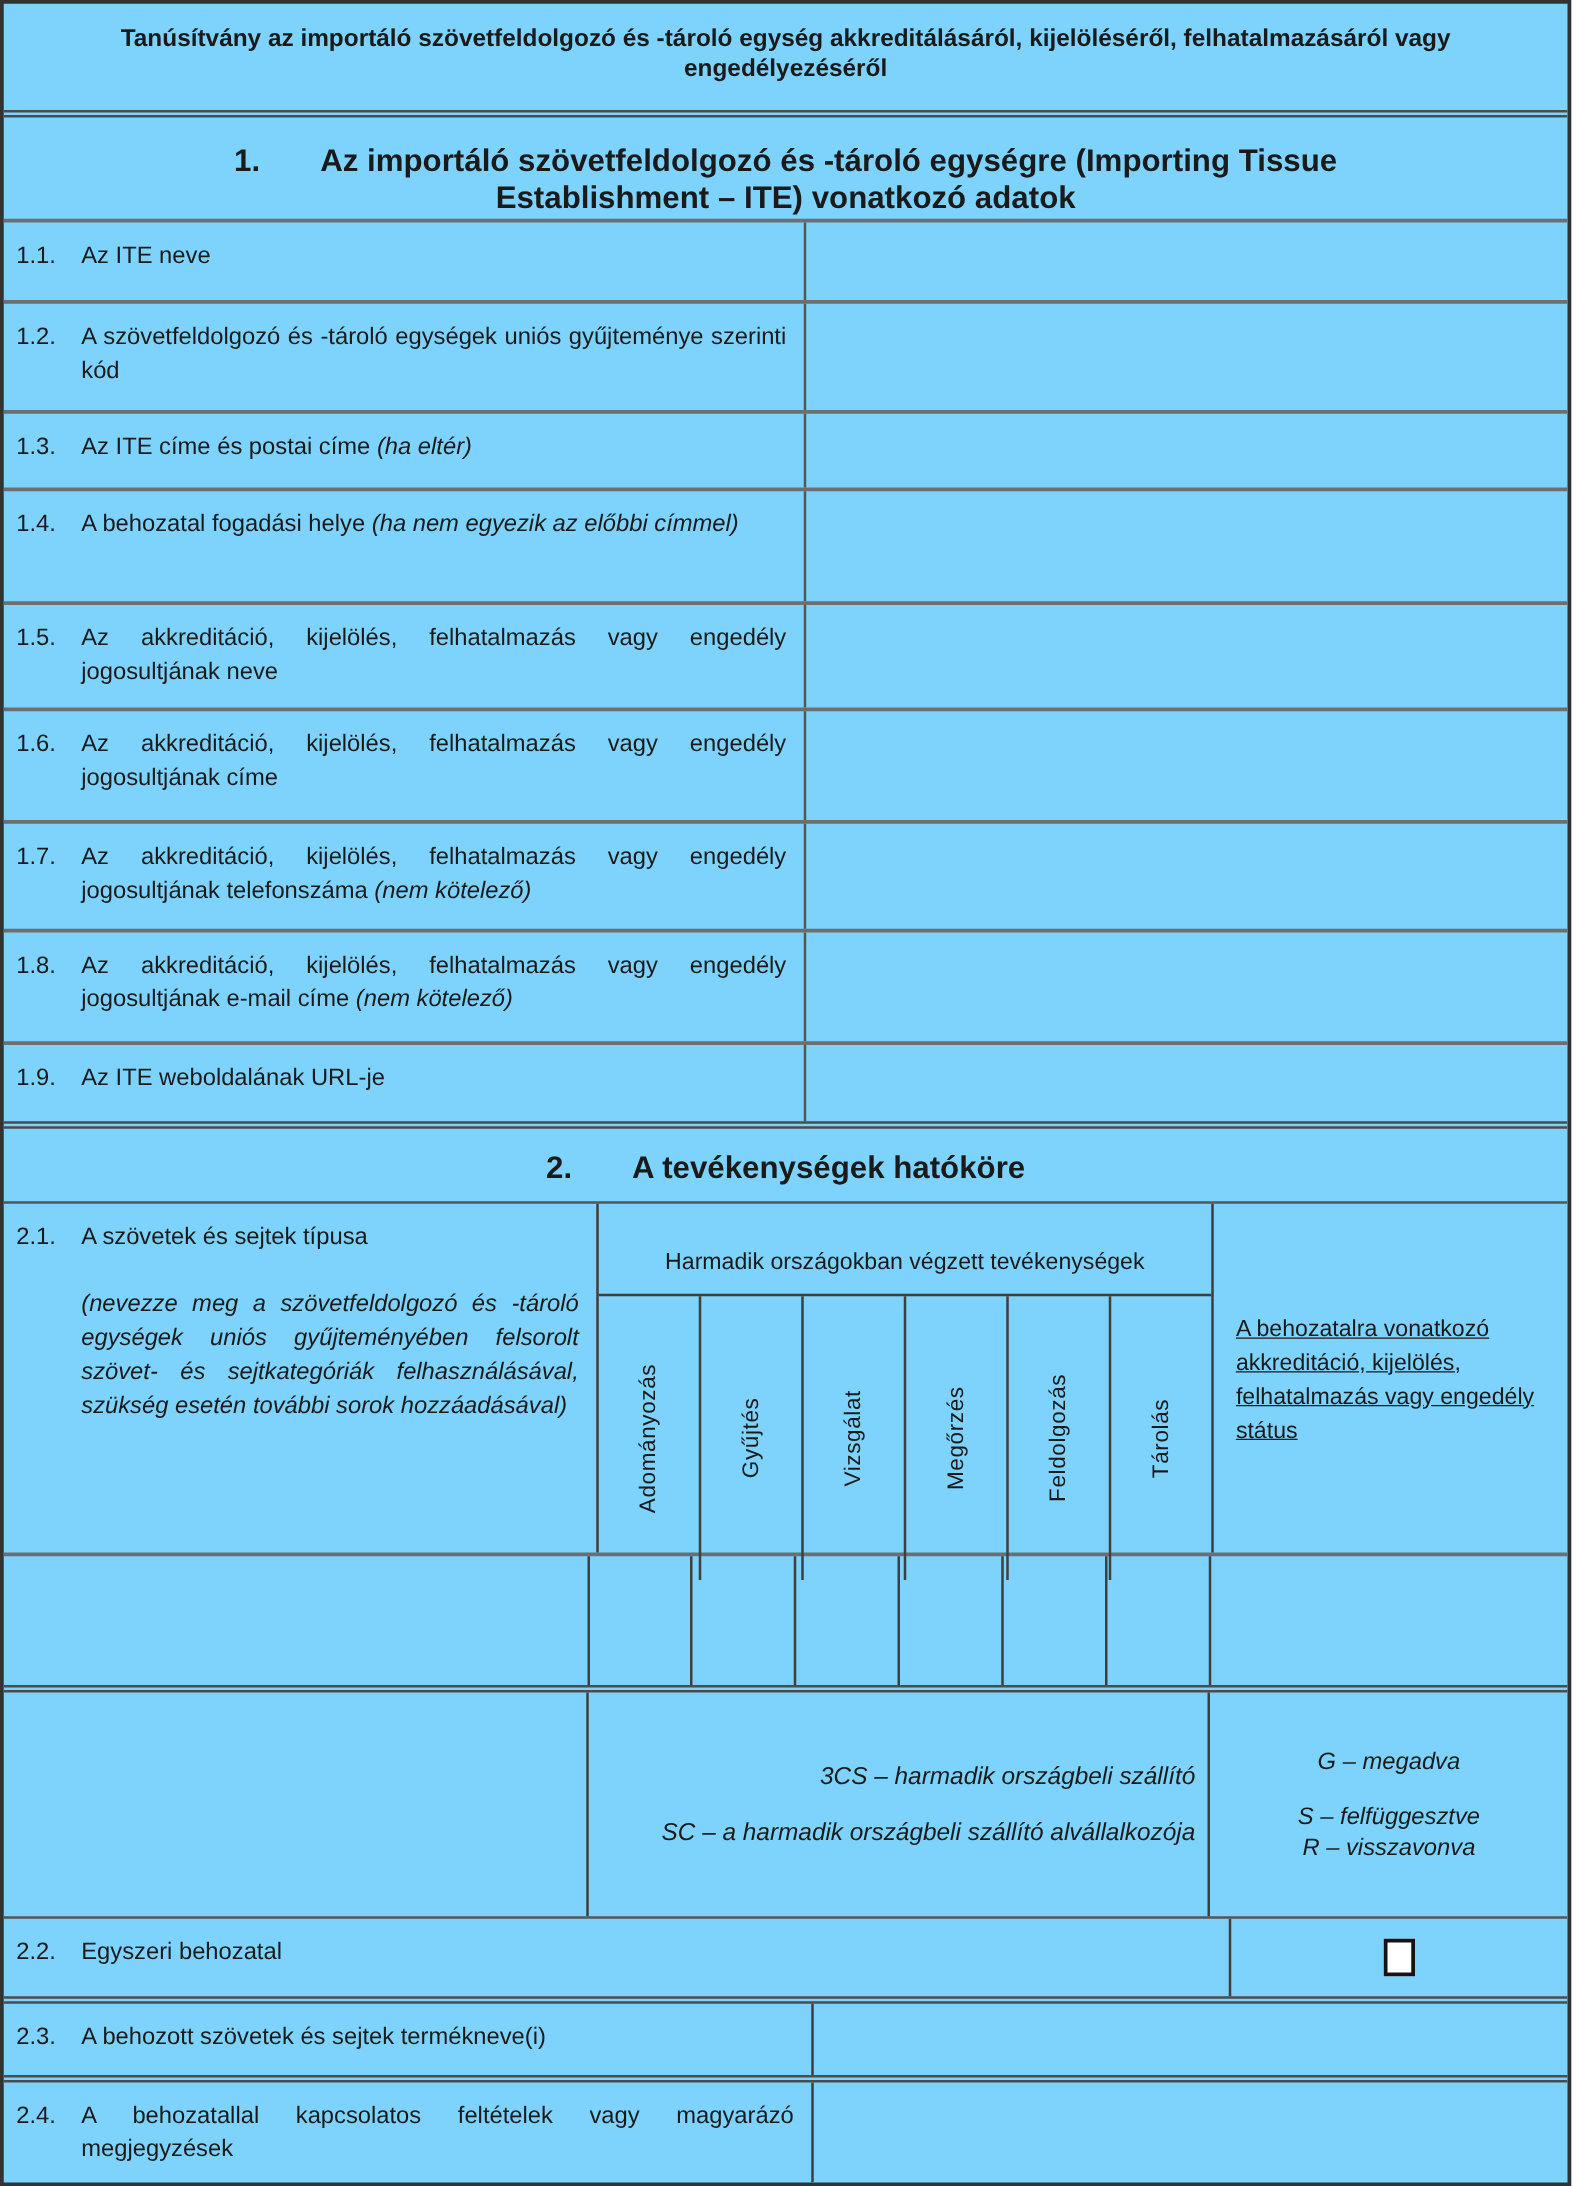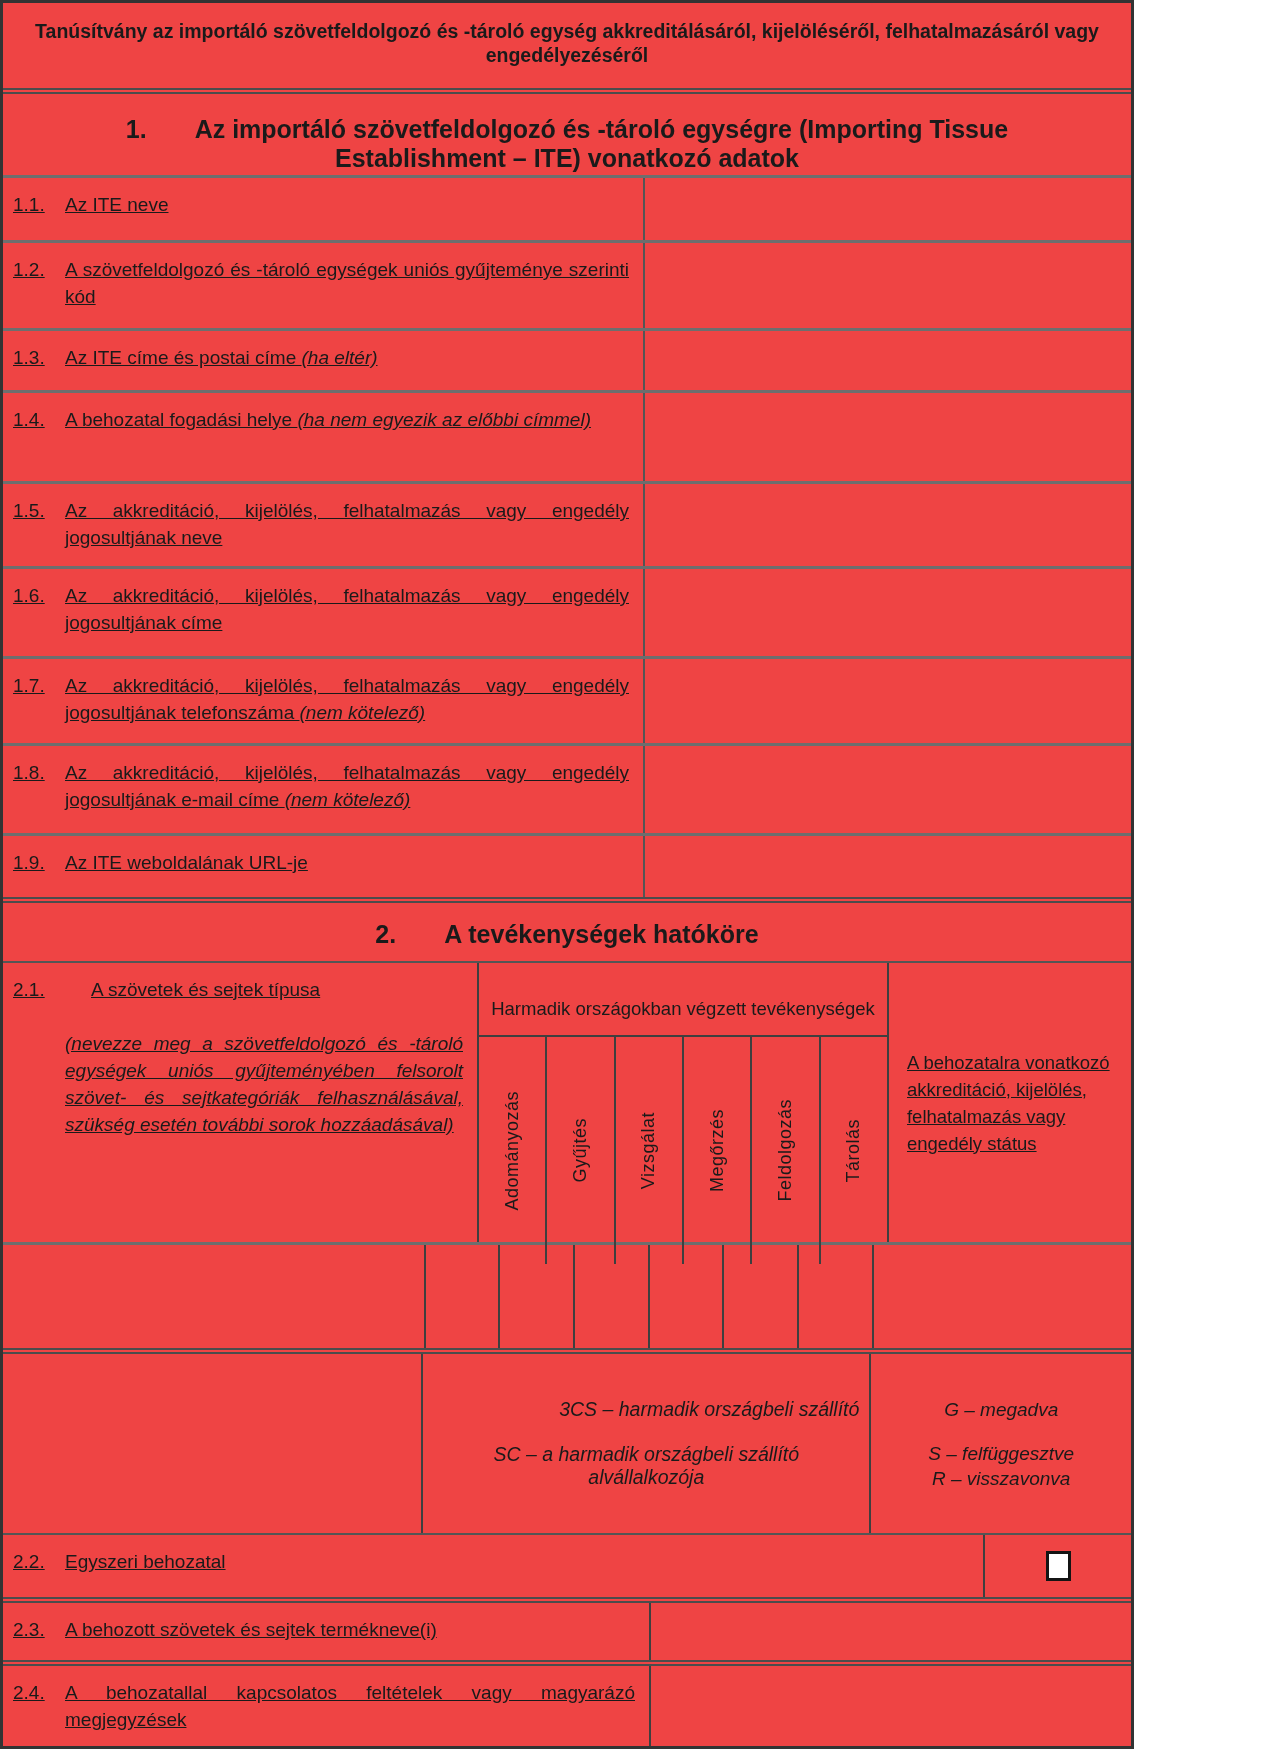--- a/index.html
+++ b/index.html
@@ -1,18 +1,18 @@
 <!DOCTYPE html>
 <html lang="hu"><head>
 <meta charset="utf-8">
 <style>
   html,body{margin:0;padding:0;background:#ffffff;}
   body{font-family:"Liberation Sans","DejaVu Sans",sans-serif;color:#1a1a1a;}
   .page{
-    width:1134px;height:1749px;box-sizing:border-box;background:#ef4444;
+    width:1257px;height:1749px;box-sizing:border-box;background:#7dd3fc;
     border:3px solid #333;overflow:hidden;
   }
   .row{box-sizing:border-box;display:flex;width:100%;}
   .b-single{border-top:3px solid #6e6e6e;}
   .b-thin{border-top:2px solid #555;}
   .b-double{border-top:6px double #4c4c4c;}
   .cell{box-sizing:border-box;}
   .v-sep{border-left:2px solid #3f3f3f;}
 
   
@@ -27,21 +27,21 @@
   .sec-head-inner{
     font-weight:bold;font-size:25px;line-height:29px;text-align:center;
     padding-top:21px;max-width:940px;
   }
   .sec-num{display:inline-block;}
   .sec-gap{display:inline-block;width:48px;}
 
   
   .labelcell{
     flex:0 0 auto;display:flex;align-items:flex-start;
-    padding:13px 14px 8px 10px;font-size:19px;line-height:27px;text-decoration:underline;
+    padding:13px 14px 8px 10px;font-size:19px;line-height:27px;
   }
   .num{flex:0 0 52px;}
   .labeltext{flex:1 1 auto;}
   .just{text-align:justify;}
   .it{font-style:italic;}
   .valuecell{flex:1 1 auto;}
 
   
   .s1-label{width:640px;}
   .s1-value{border-left:2px solid #555;}
@@ -172,21 +172,21 @@
     </div>
     <div class="cell valuecell s1-value"></div>
   </div>
 
   <div class="row sec-head b-double" style="height:64px">
     <div class="sec-head-inner" style="padding-top:17px"><span class="sec-num">2.</span><span class="sec-gap"></span><span>A tevékenységek hatóköre</span></div>
   </div>
 
   <div class="row b-thin" style="height:281px">
     <div class="cell c-left labelcell" style="display:block;padding:13px 14px 8px 10px">
-      <div style="display:flex;gap:26px;">
+      <div style="display:flex;">
         <span class="num">2.1.</span>
         <div class="labeltext">A szövetek és sejtek típusa</div>
       </div>
       <div style="display:flex;">
         <span class="num"></span>
         <div class="labeltext just note">(nevezze meg a szövetfeldolgozó és -tároló egységek uniós gyűjteményében felsorolt szövet- és sejtkategóriák felhasználásával, szükség esetén további sorok hozzáadásával)</div>
       </div>
     </div>
     <div class="cell c-acts v-sep">
       <div class="acts-header">Harmadik országokban végzett tevékenységek</div>

